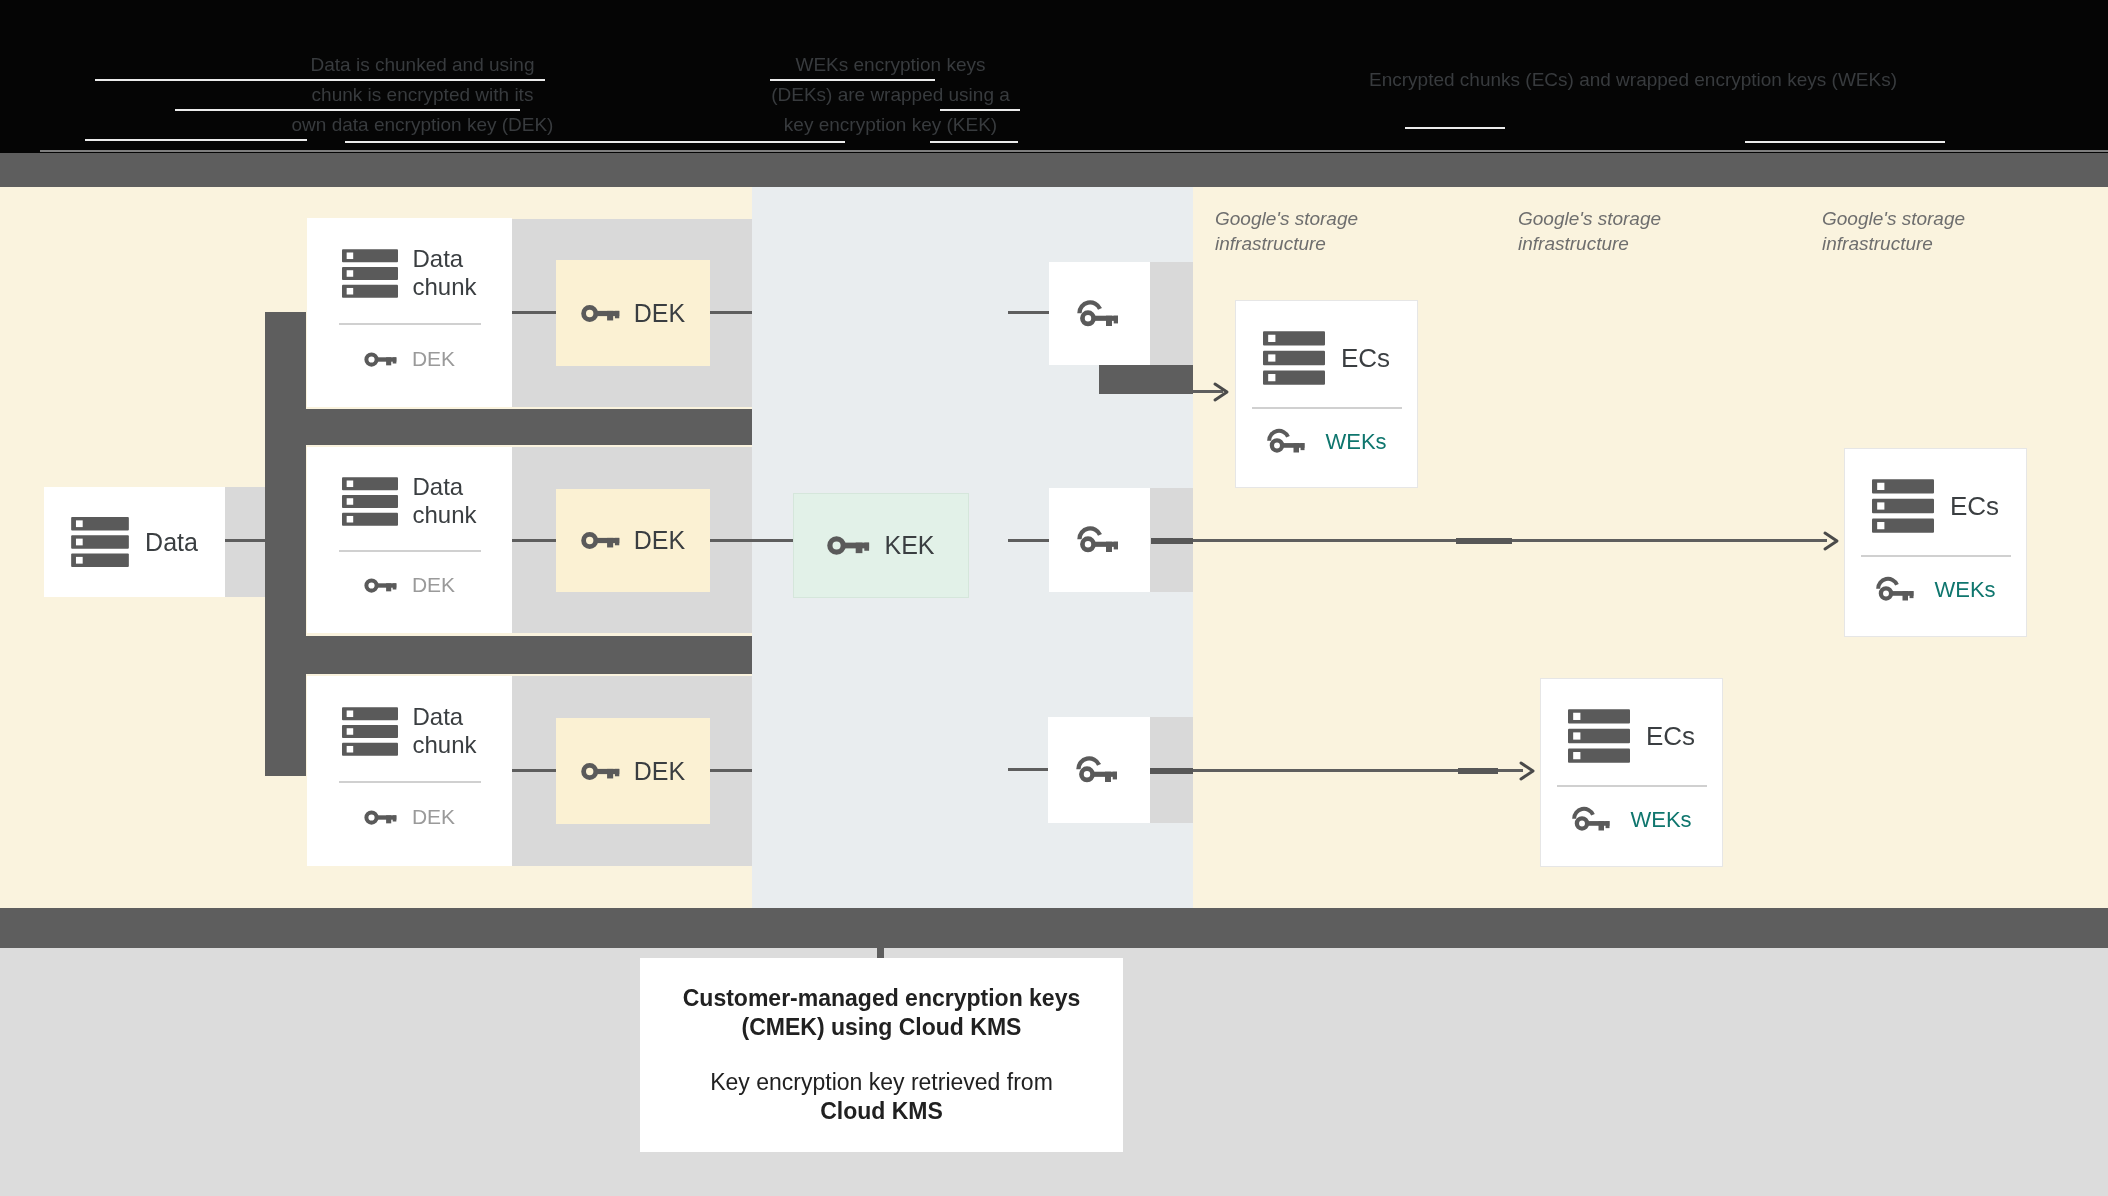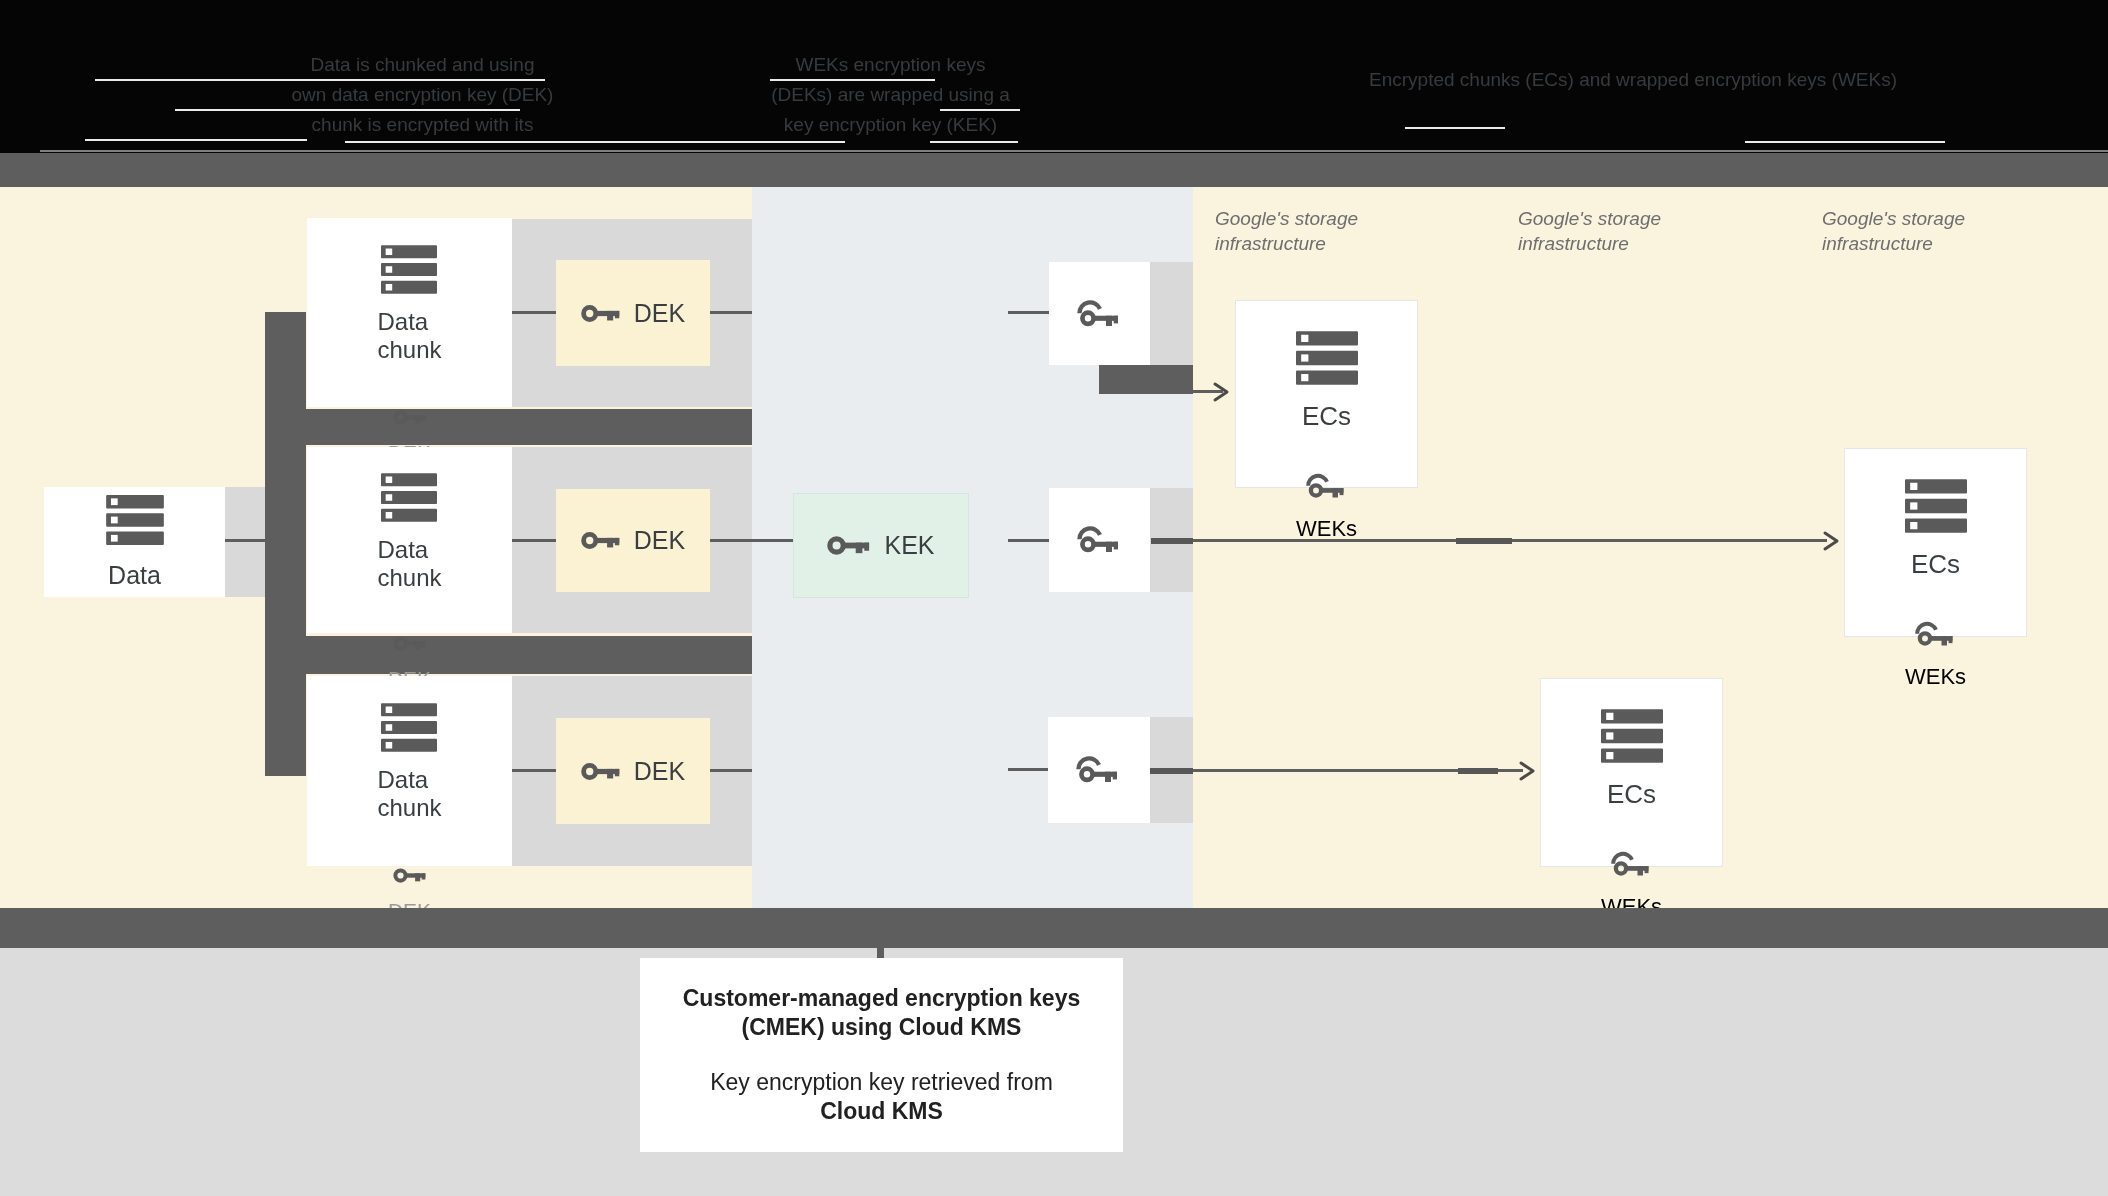--- a/index.html
+++ b/index.html
@@ -19,22 +19,22 @@
   .darkband{background:#5e5e5e;}
   .storelabel{color:#6e6e6e;font-size:19px;line-height:25px;font-style:italic;}
   
   .whitebox{background:#ffffff;}
   .ecbox{background:#ffffff;border:1px solid #e6e6e6;box-sizing:border-box;}
   .dekbox{background:#fbf1d3;display:flex;align-items:center;justify-content:center;gap:13px;}
   .kekbox{background:#e2f1e8;border:1px solid #d5e6db;box-sizing:border-box;
           display:flex;align-items:center;justify-content:center;gap:13px;}
   .boxlabel{color:#3a3e41;font-size:25px;}
   .subtext{color:#9a9a9a;font-size:21px;}
-  .graytext{color:#000000;font-size:22px;}
-  .centerflex{display:flex;align-items:center;justify-content:center;flex-direction:column;}
+  .graytext{color:#0f766e;font-size:22px;}
+  .centerflex{display:flex;align-items:center;justify-content:center;}
   .colflex{display:flex;flex-direction:column;align-items:center;}
   .divider{height:2px;background:#d0d0d0;}
   
   .cline{height:3px;background:#5e5e5e;}
   .thickseg{height:6px;background:#575757;}
   .chev{width:22px;height:24px;}
   
   .titletext{color:#3a3e41;font-size:24px;line-height:28px;text-align:left;}
   .footnote{background:#ffffff;display:flex;flex-direction:column;align-items:center;
             justify-content:center;color:#212121;font-size:23px;line-height:29px;text-align:center;}
@@ -70,22 +70,22 @@
       <path d="M5 4 L17 12 L5 20" fill="none" stroke="#4a4a4a" stroke-width="3" stroke-linecap="round" stroke-linejoin="round"></path>
     </g>
   </defs>
 </svg>
 
 <div class="stage">
 
   <div class="abs hdr">
     <div class="abs hstep" style="left:250px;top:50px;width:345px;">
       <div>Data is chunked and using</div>
+      <div>chunk is encrypted with its</div>
       <div>own data encryption key (DEK)</div>
-      <div>chunk is encrypted with its</div>
     </div>
     <div class="abs hstep" style="left:733px;top:50px;width:315px;">
       <div>WEKs encryption keys</div>
       <div>(DEKs) are wrapped using a</div>
       <div>key encryption key (KEK)</div>
     </div>
     <div class="abs hstep" style="left:1308px;top:65px;width:650px;">
       <div>Encrypted chunks (ECs) and wrapped encryption keys (WEKs)</div>
     </div>
 

